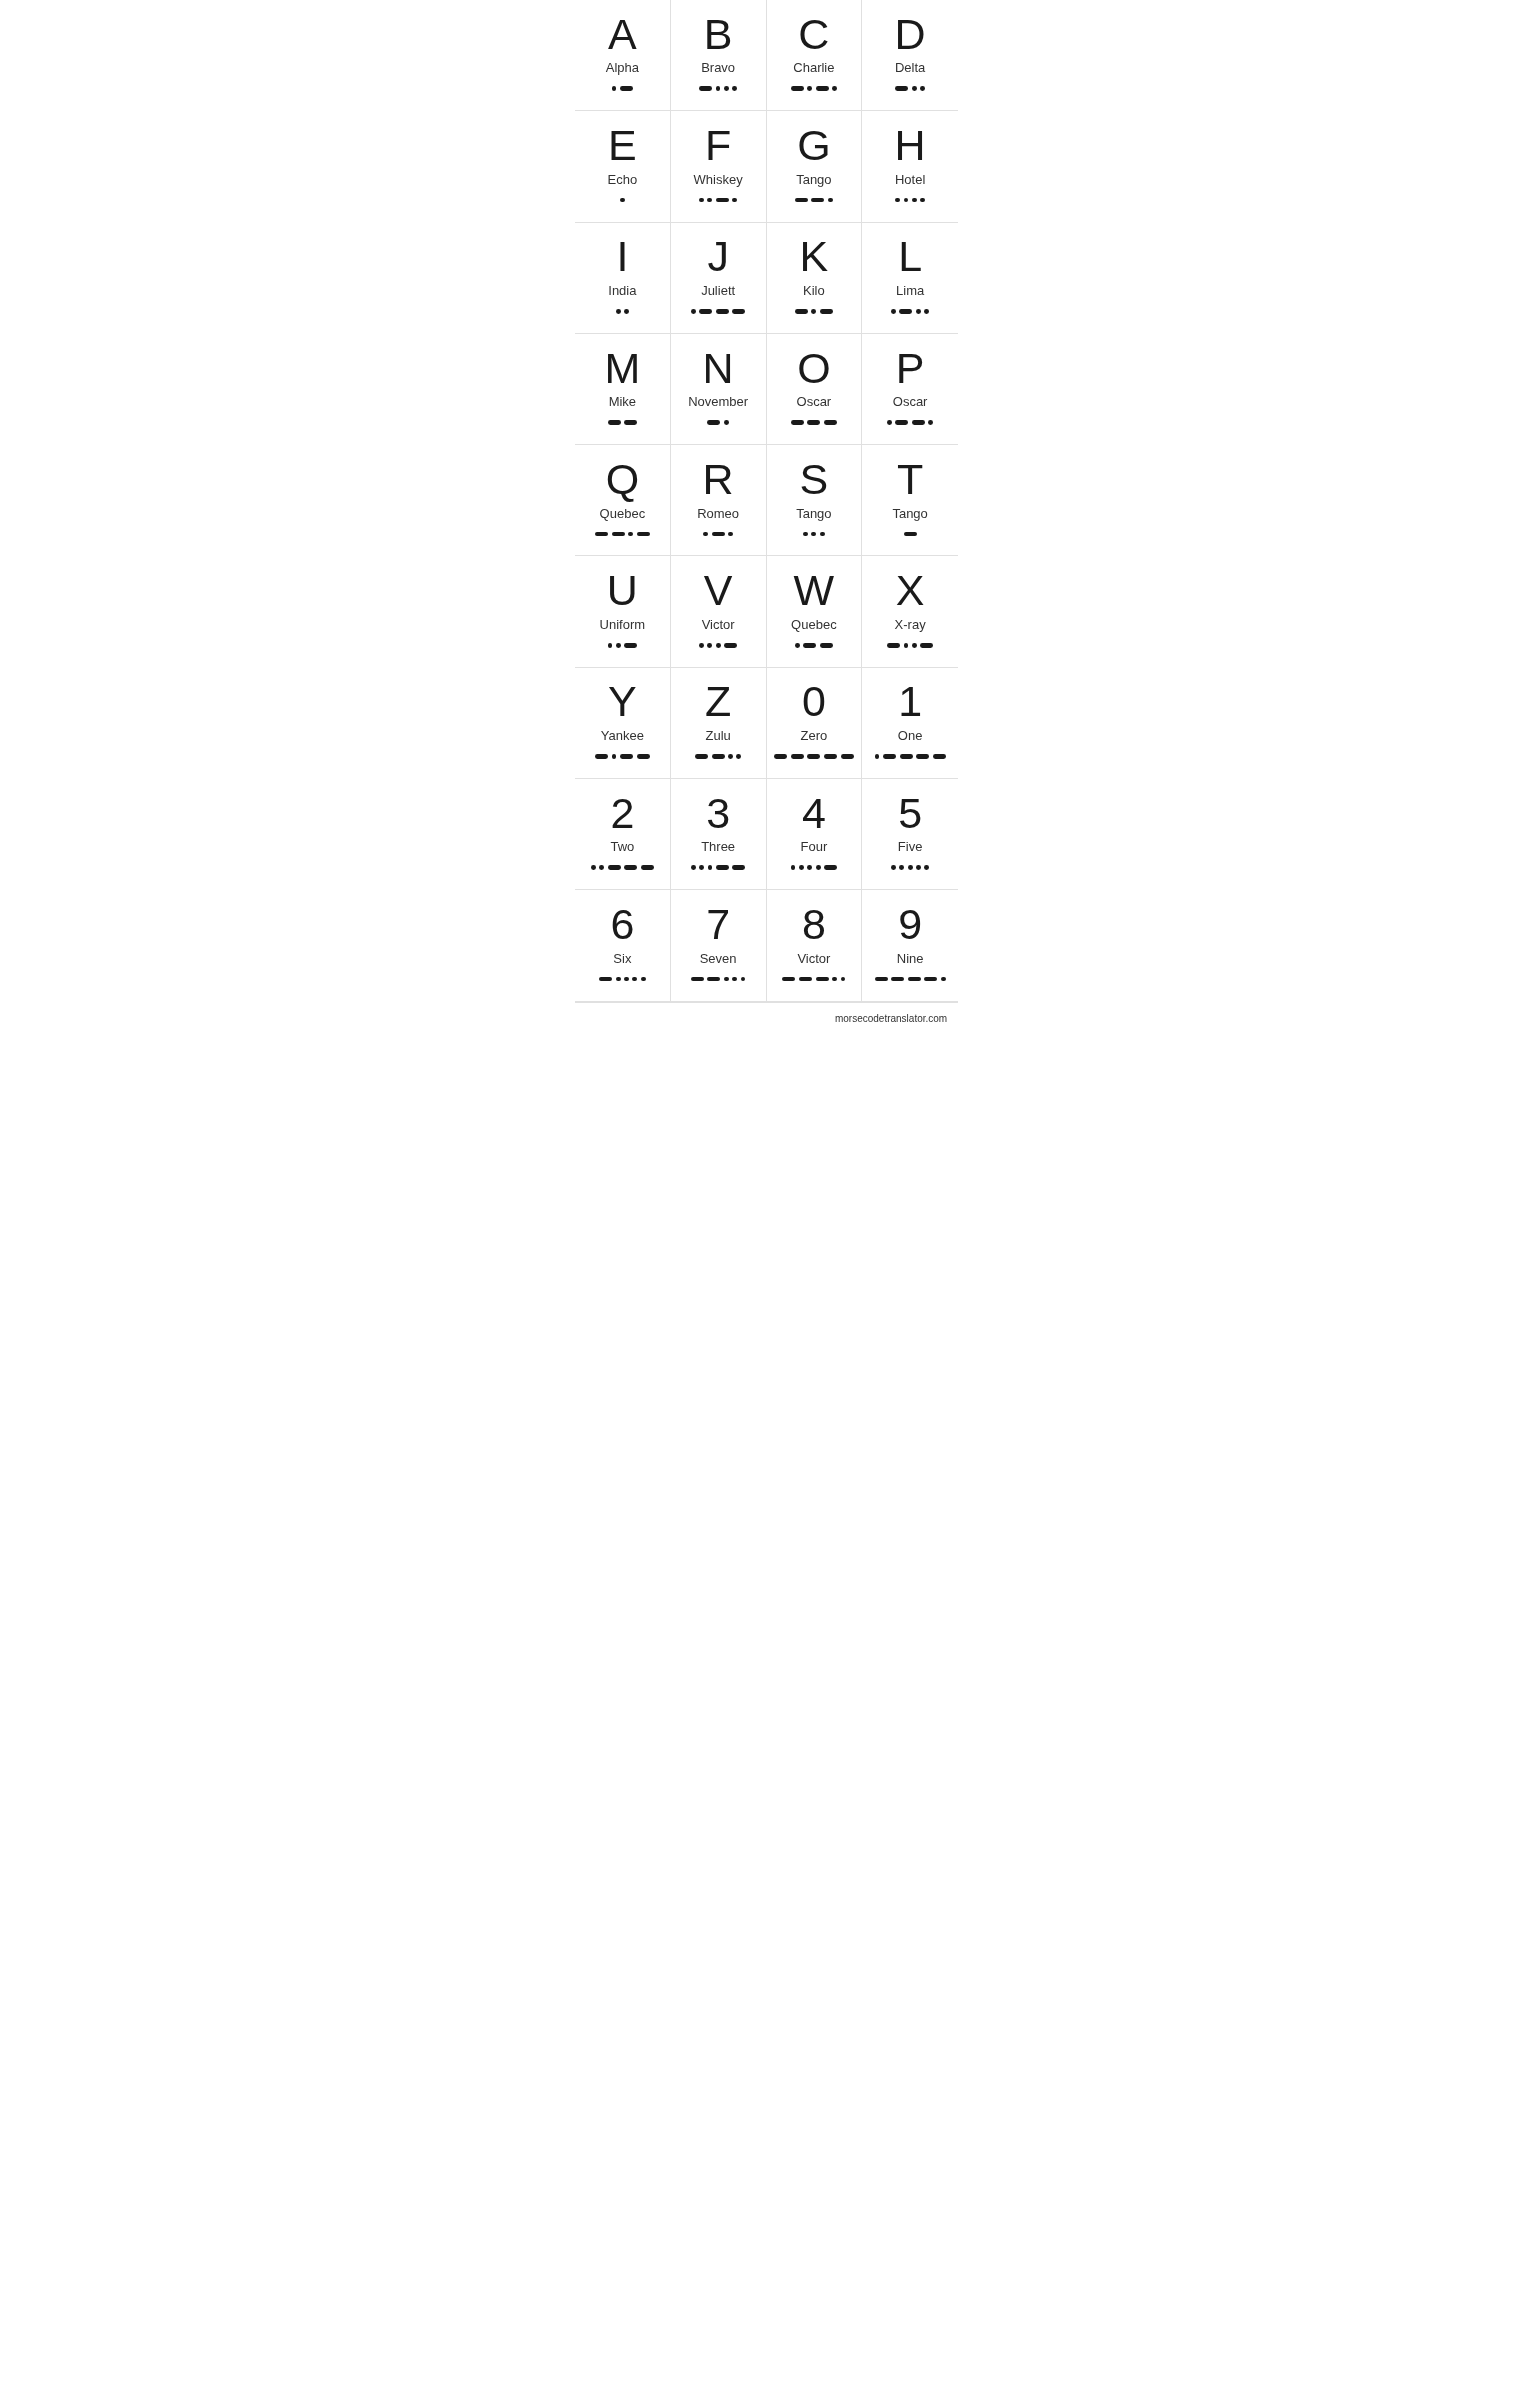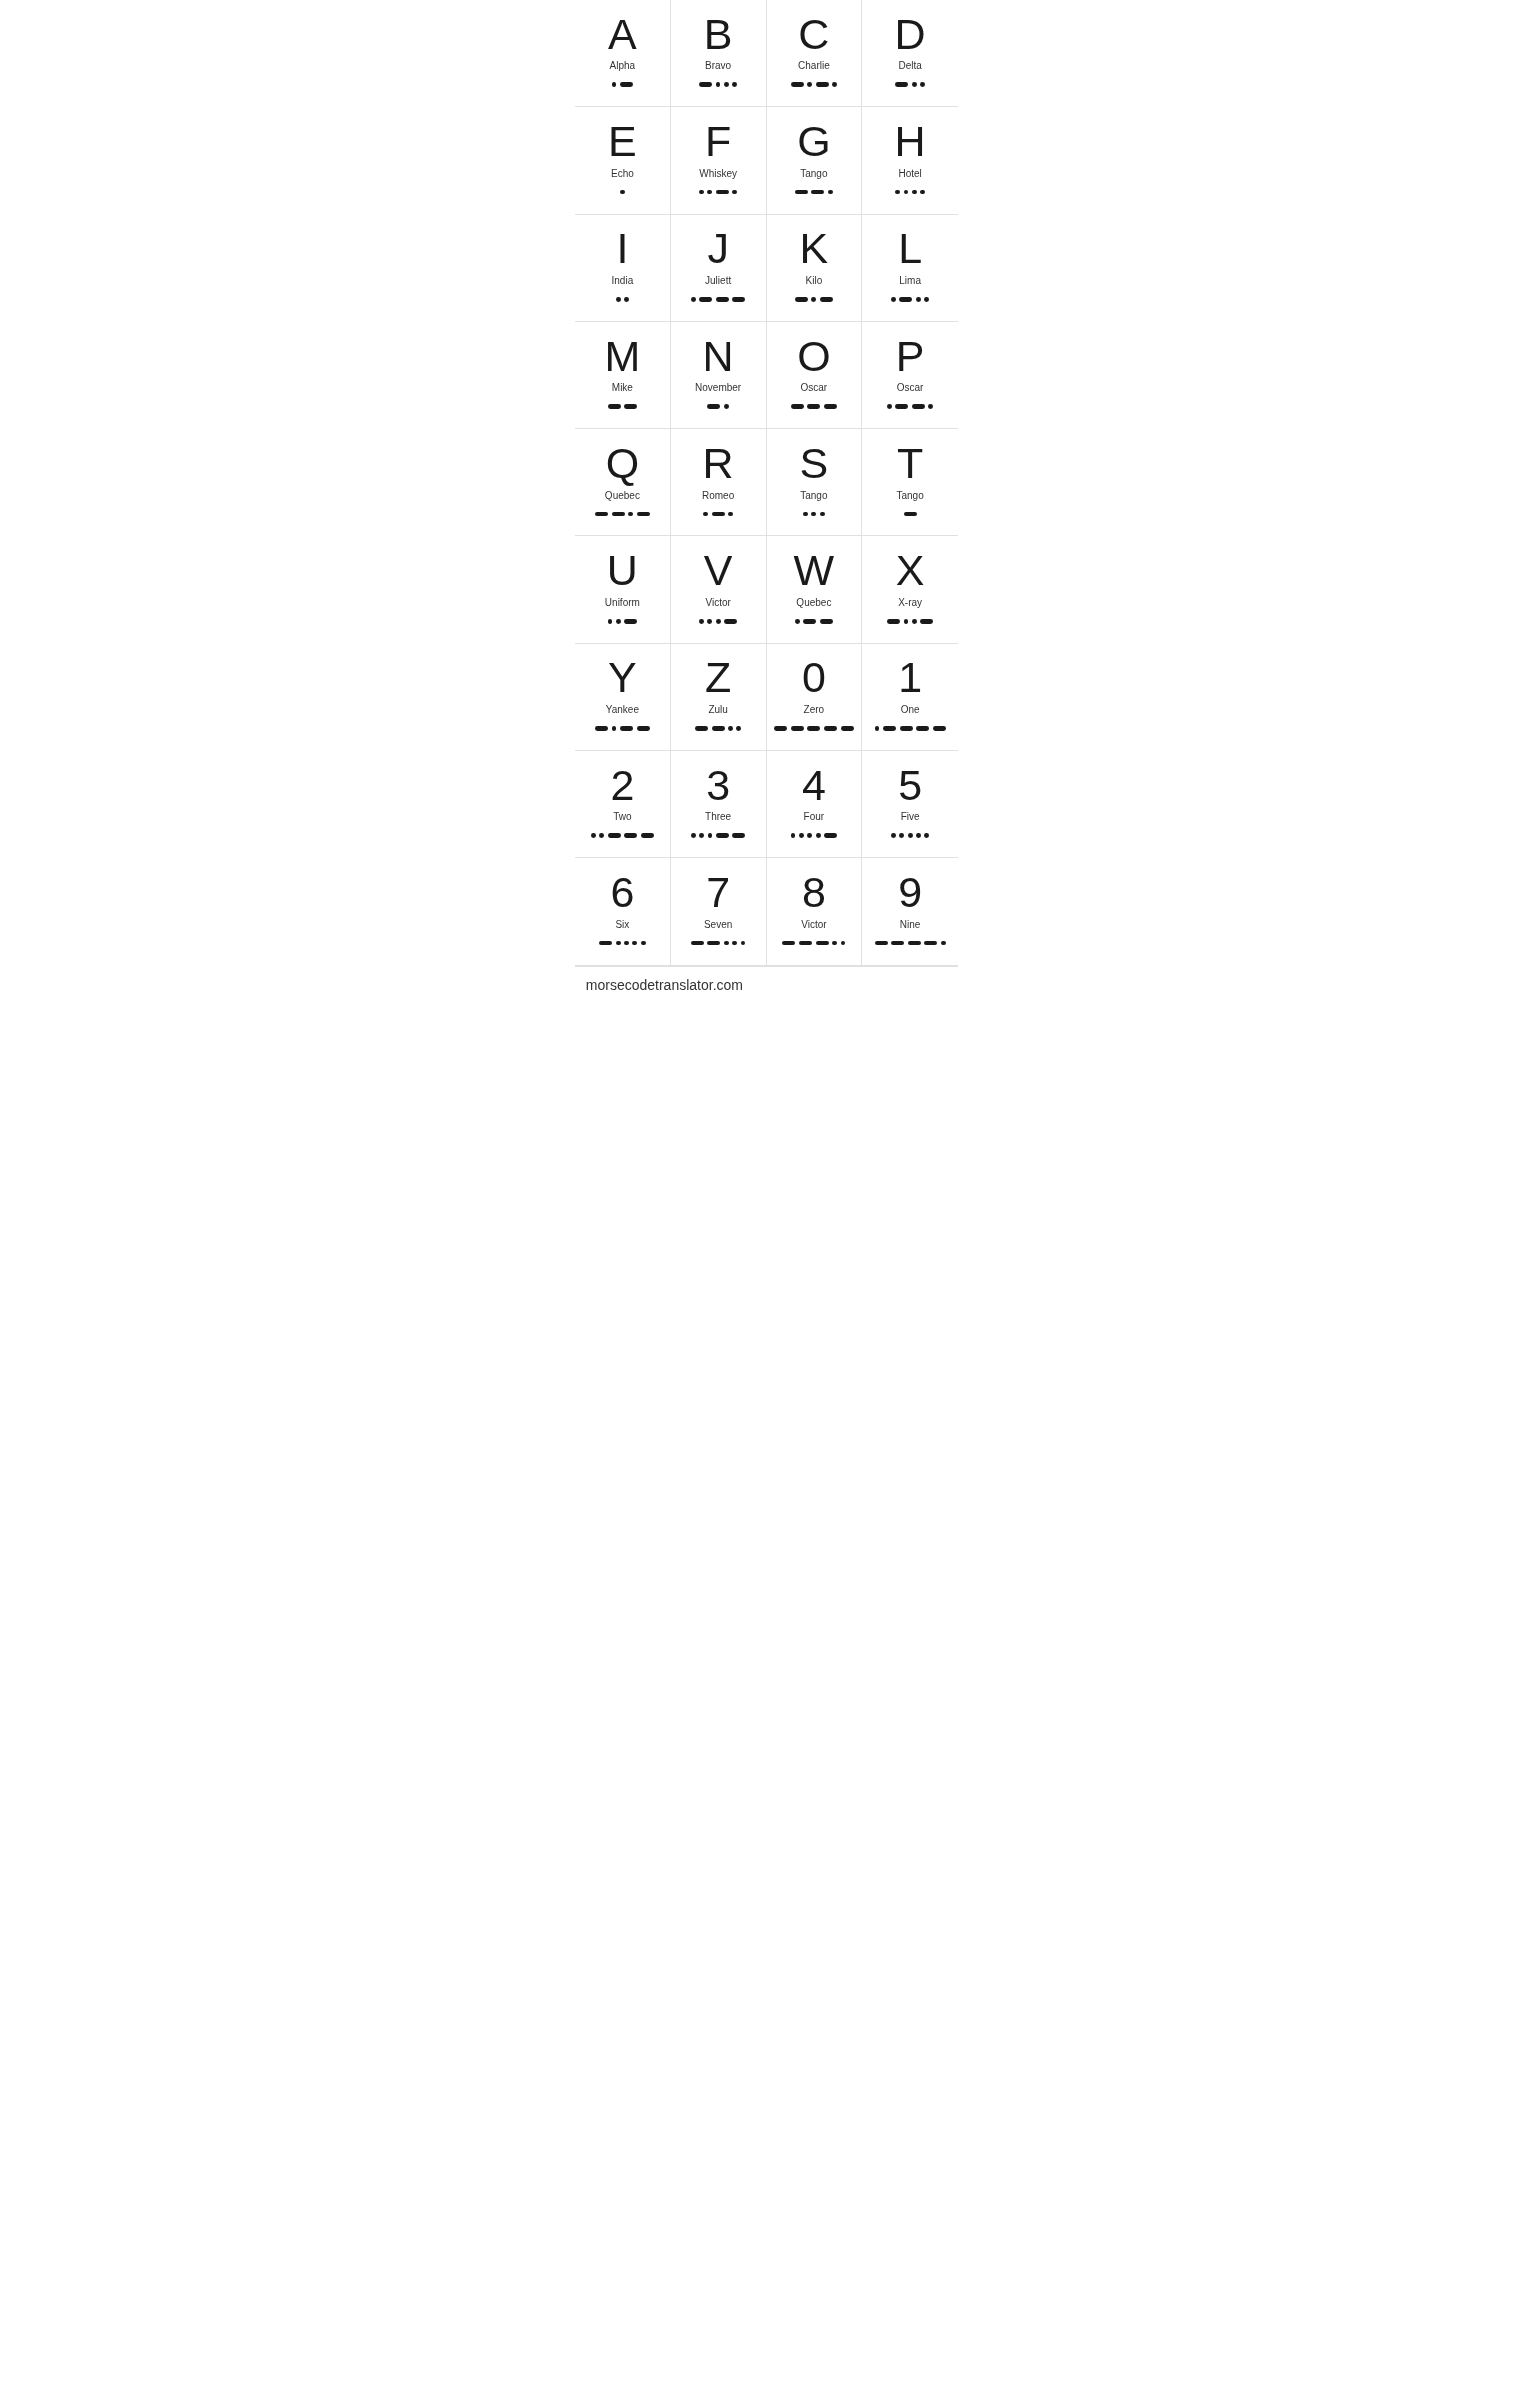--- a/index.html
+++ b/index.html
@@ -26,39 +26,39 @@
       border-right: none;
     }
     .letter {
       font-size: 43px;
       font-weight: 300;
       color: #1a1a1a;
       line-height: 1.1;
       margin-bottom: 2.4px;
     }
     .word {
-      font-size: 10px;
+      font-size: 13px;
       color: #333;
       margin-bottom: 4.8px;
       font-weight: 400;
     }
     .morse {
       font-size: 13px;
       letter-spacing: 1.8px;
       color: #1a1a1a;
       font-weight: 700;
       min-height: 17px;
       display: flex;
       align-items: center;
       gap: 1.2px;
     }
     .footer {
-      text-align: left;
+      text-align: right;
       padding: 10.8px;
-      font-size: 14px;
+      font-size: 10px;
       color: #333;
       border-top: 0.6px solid #e0e0e0;
     }
     
     .dot {
       display: inline-block;
       width: 4.8px;
       height: 4.8px;
       background: #1a1a1a;
       border-radius: 50%;

